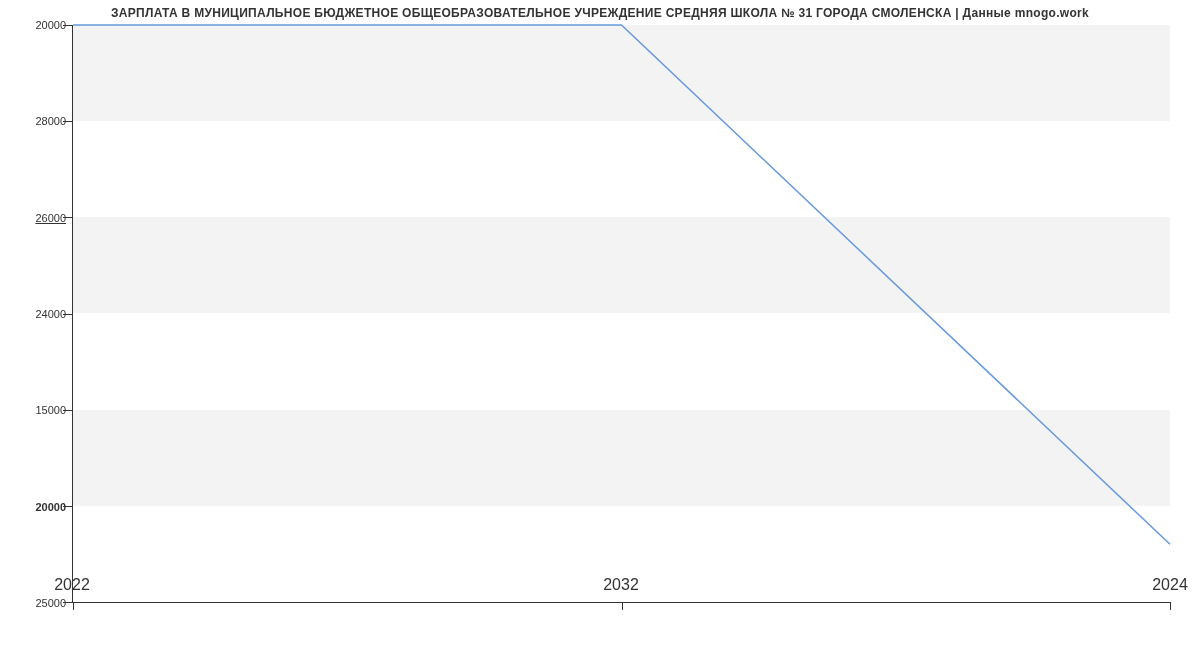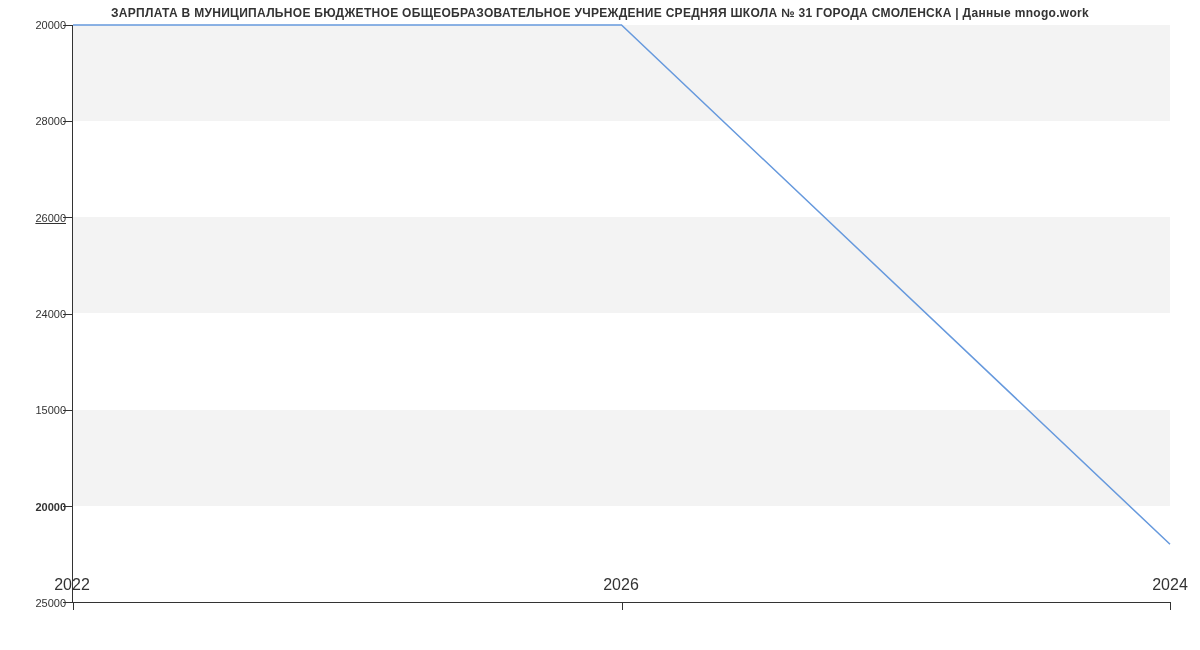--- a/index.html
+++ b/index.html
@@ -107,14 +107,14 @@
 
 <div class="y-label" style="top:25px;">20000</div>
 <div class="y-label" style="top:121.3px;">28000</div>
 <div class="y-label" style="top:217.6px;text-decoration:underline;">26000</div>
 <div class="y-label" style="top:314px;">24000</div>
 <div class="y-label" style="top:410.3px;">15000</div>
 <div class="y-label" style="top:506.6px;font-weight:bold;">20000</div>
 <div class="y-label" style="top:603px;">25000</div>
 
 <div class="x-label" style="left:72px;">2022</div>
-<div class="x-label" style="left:621px;">2026</div>
+<div class="x-label" style="left:621px;">2032</div>
 <div class="x-label" style="left:1170px;">2024</div>
 
 </body></html>

